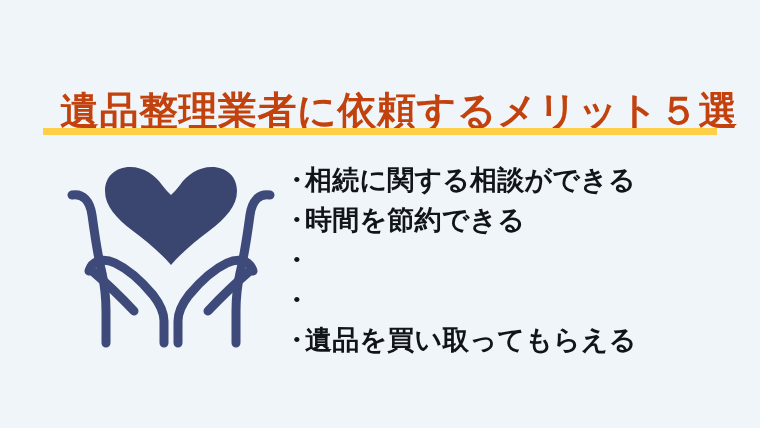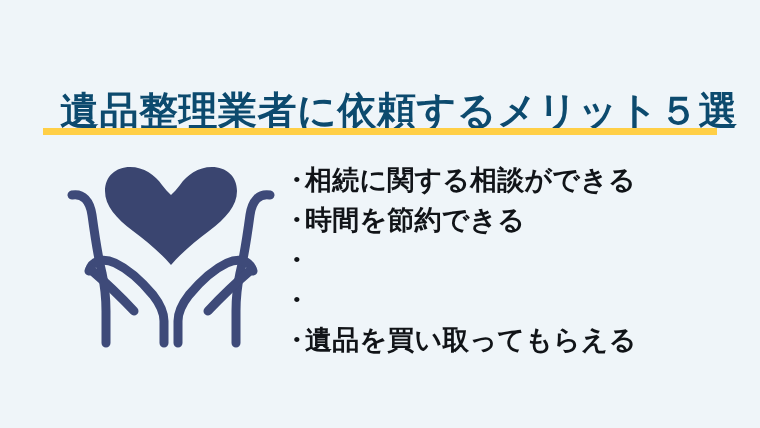--- a/index.html
+++ b/index.html
@@ -26,21 +26,21 @@
   .title {
     position: absolute;
     left: 60px;
     top: 58px;
     width: 660px;
     height: 52px;
     display: flex;
     align-items: center;
     font-size: 39px;
     font-weight: bold;
-    color: #0c4a6e;
+    color: #c2410c;
     letter-spacing: 0.5px;
     white-space: nowrap;
     line-height: 1;
   }
 
   
   .divider {
     position: absolute;
     left: 43px;
     top: 128px;

